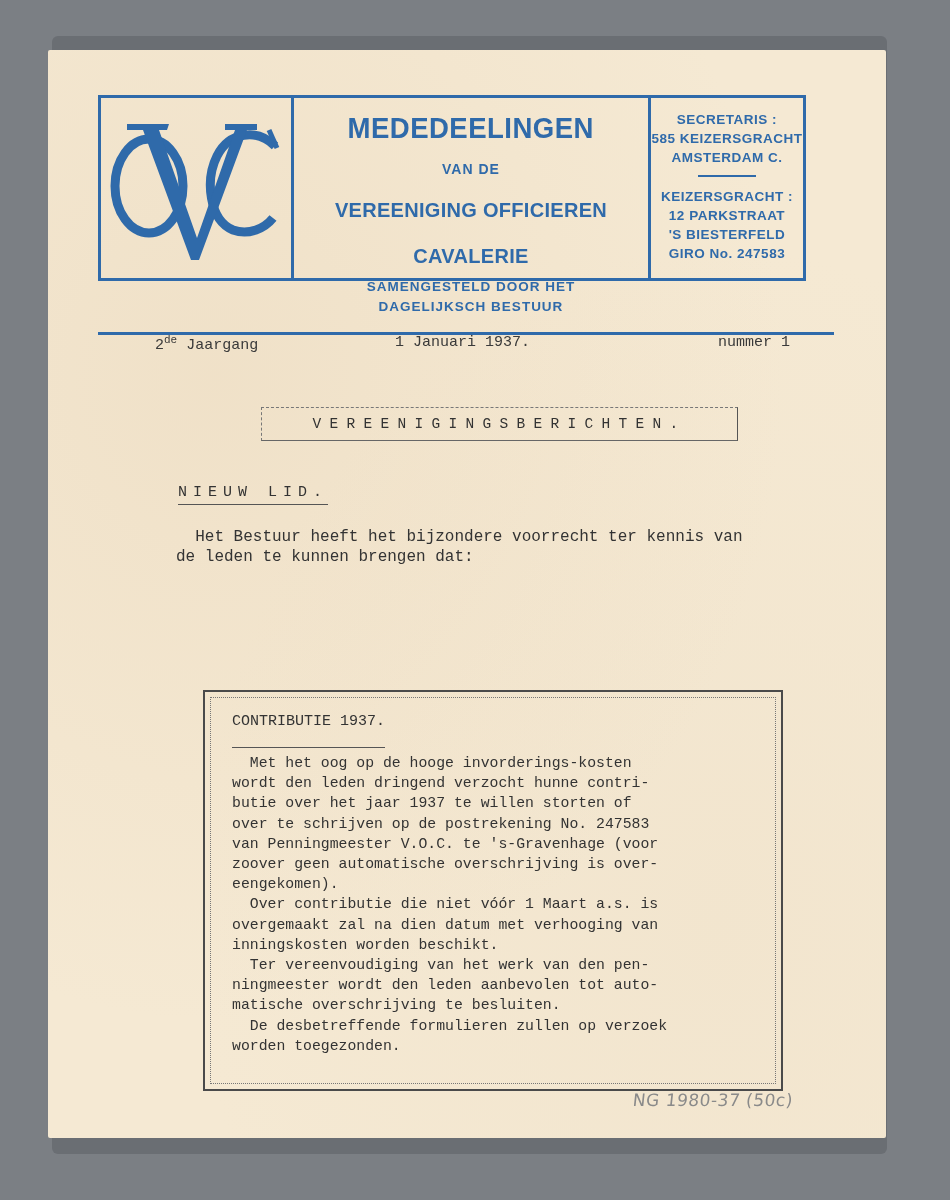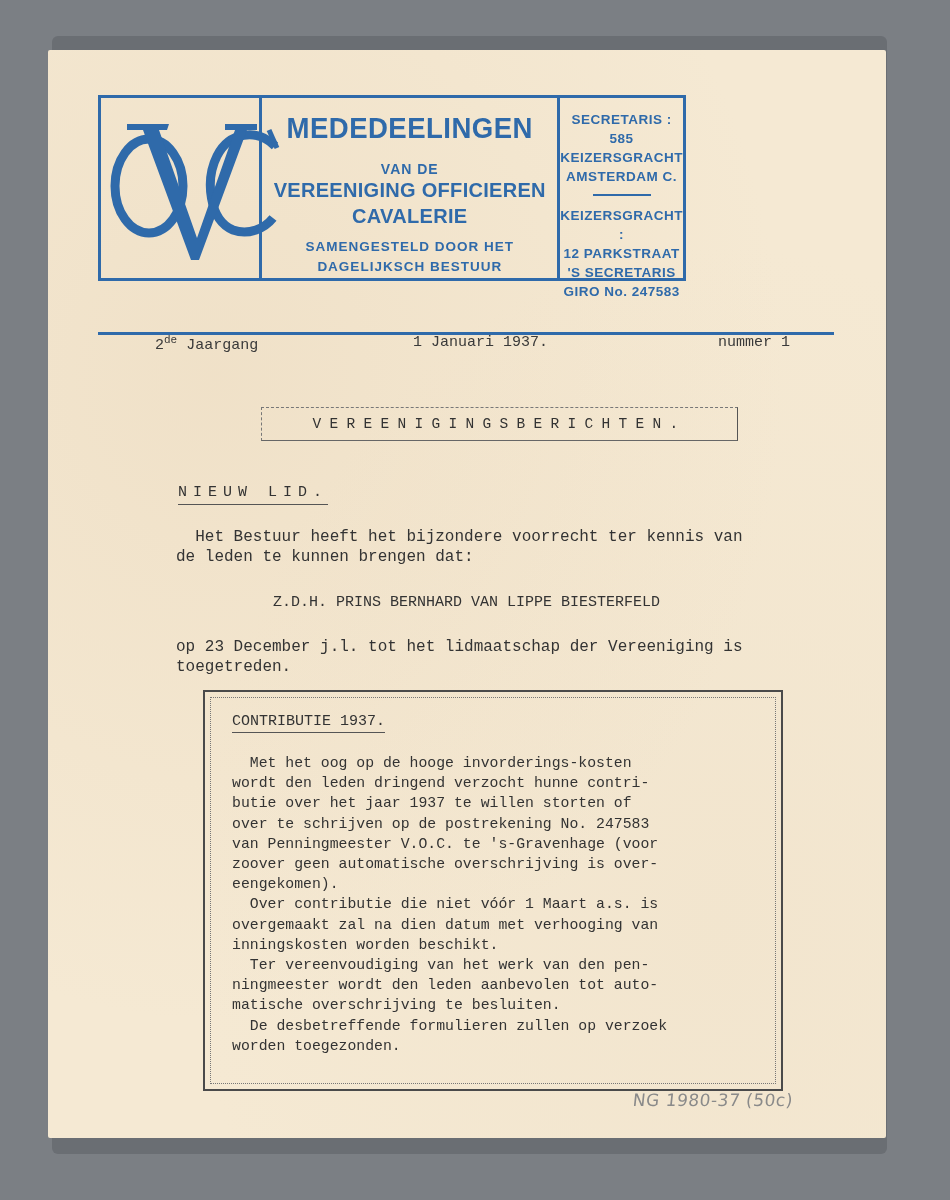--- a/index.html
+++ b/index.html
@@ -15,37 +15,37 @@
     background: #6a6e73; border-radius: 6px;
   }
   .page {
     position: absolute; left: 48px; top: 50px; width: 838px; height: 1088px;
     background: #f5e9d3;
     background-image: radial-gradient(ellipse at 20% 30%, rgba(230,210,180,0.35), transparent 60%),
                       radial-gradient(ellipse at 80% 80%, rgba(235,220,195,0.3), transparent 55%);
     border-radius: 2px;
   }
   .masthead {
-    position: absolute; left: 50px; top: 45px; width: 588px; height: 186px;
+    position: absolute; left: 50px; top: 45px; width: 708px; height: 186px;
     border: 3px solid #2f6aaa; box-sizing: border-box;
     display: flex;
   }
   .mh-logo {
     width: 190px; border-right: 3px solid #2f6aaa; position: relative;
   }
   .mh-logo svg { position: absolute; left: 6px; top: 10px; }
   .mh-center {
     width: 354px; border-right: 3px solid #2f6aaa;
     display: flex; flex-direction: column; align-items: center; justify-content: flex-start;
     color: #2f6aaa; font-family: "Liberation Sans", "DejaVu Sans", sans-serif; font-weight: bold;
     text-align: center;
   }
   .mh-title { font-size: 29px; margin-top: 14px; letter-spacing: 0.5px; transform: scaleX(0.95); }
   .mh-vande { font-size: 14px; margin-top: 16px; letter-spacing: 1px; }
-  .mh-org { font-size: 20px; margin-top: 0; line-height: 26px; letter-spacing: 0.3px; }
+  .mh-org { font-size: 20px; margin-top: 20px; line-height: 26px; letter-spacing: 0.3px; }
   .mh-sub { font-size: 13.5px; margin-top: 8px; line-height: 20px; letter-spacing: 1px; }
   .mh-right {
     flex: 1;
     color: #2f6aaa; font-family: "Liberation Sans", "DejaVu Sans", sans-serif; font-weight: bold;
     text-align: center; font-size: 13.5px; line-height: 19px; padding-top: 12px; letter-spacing: 0.5px;
   }
   .mh-rule { width: 58px; height: 2px; background: #2f6aaa; margin: 8px auto 10px auto; }
   .issue-line {
     position: absolute; left: 107px; top: 240px; width: 650px; font-size: 15px; color: #3a3a3a;
   }
@@ -76,21 +76,21 @@
   .box-outer {
     position: absolute; left: 155px; top: 640px; width: 580px; height: 401px;
     border: 2px solid #4a4a4a; box-sizing: border-box;
   }
   .box-inner {
     position: absolute; left: 5px; top: 5px; right: 5px; bottom: 5px;
     border: 1px dotted #777;
   }
   .box-title {
     position: absolute; left: 21px; top: 15px; font-size: 15px; color: #333;
-    border-bottom: 1.5px solid #555; padding-bottom: 2px; white-space: pre;
+    border-bottom: 1.5px solid #555; padding-bottom: 17px; white-space: pre;
   }
   .box-text {
     position: absolute; left: 21px; top: 55px; font-size: 14.8px; line-height: 20.2px; color: #333;
     white-space: pre;
   }
   .pencil {
     position: absolute; left: 585px; top: 1040px; font-family: "DejaVu Sans", sans-serif;
     font-size: 17px; color: #8a8a8a; transform: skewX(-6deg); letter-spacing: 0.5px;
   }
 </style>
@@ -120,44 +120,41 @@
       <div class="mh-sub">SAMENGESTELD DOOR HET</div>
       <div class="mh-sub" style="margin-top:0">DAGELIJKSCH BESTUUR</div>
     </div>
     <div class="mh-right">
       <div>SECRETARIS :</div>
       <div>585 KEIZERSGRACHT</div>
       <div>AMSTERDAM C.</div>
       <div class="mh-rule"></div>
       <div>KEIZERSGRACHT :</div>
       <div>12 PARKSTRAAT</div>
-      <div>'S SECRETARIS</div>
+      <div>'S BIESTERFELD</div>
       <div>GIRO No. 247583</div>
     </div>
   </div>
 
   <div class="issue-line">
     <span style="left:0"><span style="position:static">2</span><sup>de</sup> <span style="position:static">Jaargang</span></span>
-    <span style="left:258px">1 Januari 1937.</span>
+    <span style="left:240px">1 Januari 1937.</span>
     <span style="left:563px">nummer 1</span>
   </div>
 
   <div class="blue-rule"></div>
 
   <div class="section-banner">VEREENIGINGSBERICHTEN.</div>
 
   <div class="subhead">NIEUW LID.</div>
 
   <div class="para" style="top:477px">  Het Bestuur heeft het bijzondere voorrecht ter kennis van
 de leden te kunnen brengen dat:</div>
 
-  <div class="centerline">Z.D.H. PRINS BERNHARD VAN LIPPE BIESTERFELD</div>
 
-  <div class="para" style="top:587px">op 23 December j.l. tot het lidmaatschap der Vereeniging is
-toegetreden.</div>
 
   <div class="box-outer">
     <div class="box-inner">
       <div class="box-title">CONTRIBUTIE 1937.</div>
       <div class="box-text">  Met het oog op de hooge invorderings-kosten
 wordt den leden dringend verzocht hunne contri-
 butie over het jaar 1937 te willen storten of
 over te schrijven op de postrekening No. 247583
 van Penningmeester V.O.C. te 's-Gravenhage (voor
 zoover geen automatische overschrijving is over-

